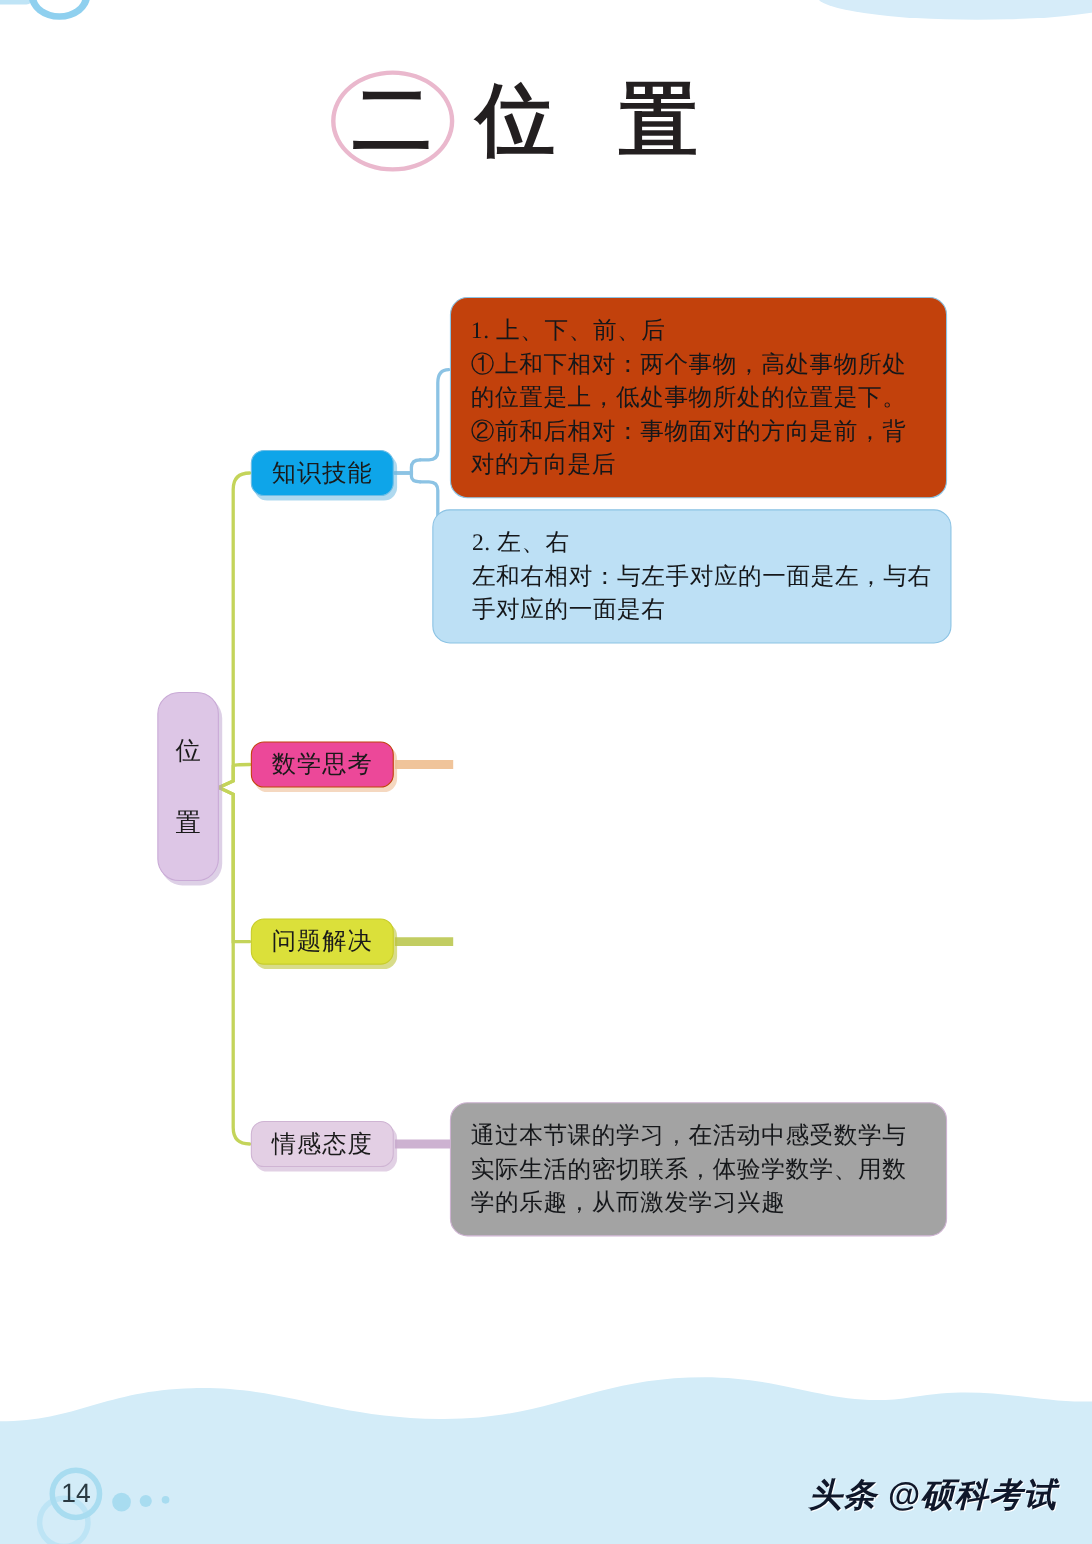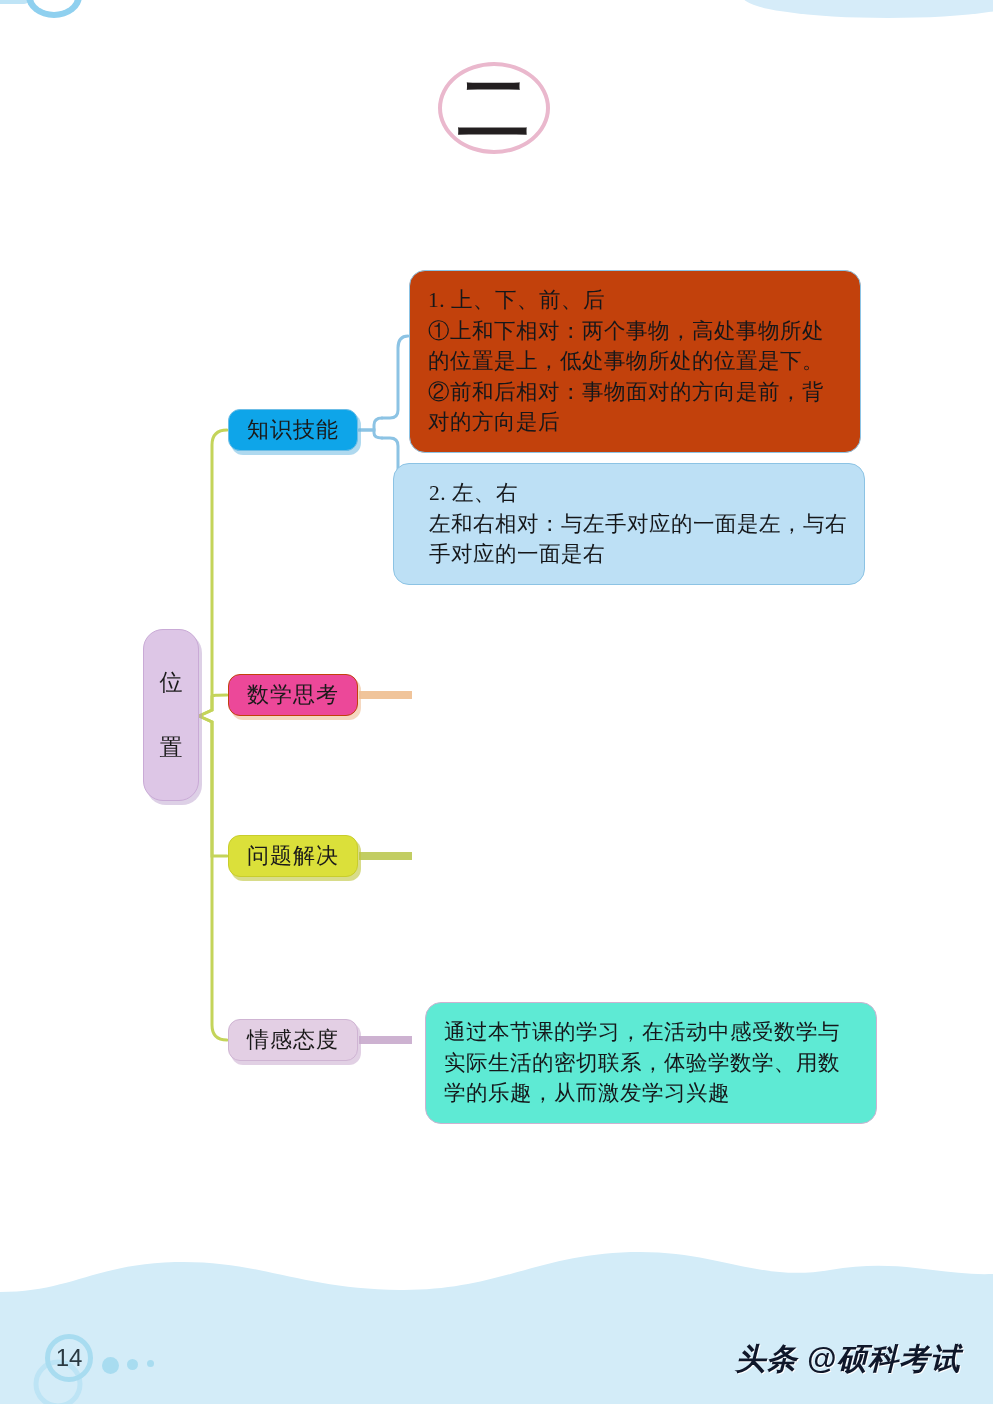--- a/index.html
+++ b/index.html
@@ -164,21 +164,21 @@
   }
   .cb-1 { left: 409px; top: 30px;  width: 452px; min-height: 158px;
           background: #c2410c; border: 1px solid #8cc3e4; }
   .cb-2 { left: 393px; top: 223px; width: 472px; min-height: 105px;
           background: #bde0f5; border: 1px solid #8cc3e4; padding-left: 35px; }
   .cb-3 { left: 409px; top: 406px; width: 452px; min-height: 78px;
           background: #fbe4d0; border: 1px solid #edc8a9; }
   .cb-4 { left: 409px; top: 568px; width: 452px; min-height: 104px;
           background: #dde58f; border: 1px solid #c2cd62; }
   .cb-5 { left: 409px; top: 762px; width: 452px; min-height: 104px;
-          background: #5eead4; border: 1px solid #cdb2d1; margin-left: 16px; }
+          background: #a3a3a3; border: 1px solid #cdb2d1; }
 
   
   .footer-wave {
     position: absolute;
     left: 0; bottom: 0;
     width: 993px; height: 160px;
     z-index: 2;
   }
   .page-num-circle {
     position: absolute;
@@ -221,20 +221,21 @@
 
   <div class="deco-top-left-bar"></div>
   <div class="deco-top-left"></div>
   <div class="deco-top-left-inner"></div>
   <div class="deco-top-right"></div>
 
   <div class="title-row">
     <div class="title-circle">
       <span class="title-num">二</span>
     </div>
+    <span class="title-text">位置</span>
   </div>
 
   <div id="map">
 
     <svg width="993" height="900">
 
       <path d="M 199,476 L 212,470 L 212,205 Q 212,190 227,190" fill="none" stroke="#c4d45a" stroke-width="3" stroke-linecap="round"></path>
       <path d="M 199,476 L 212,470 L 212,456 Q 212,455 227,455" fill="none" stroke="#c4d45a" stroke-width="3" stroke-linecap="round"></path>
       <path d="M 199,476 L 212,482 L 212,616 Q 212,616 227,616" fill="none" stroke="#c4d45a" stroke-width="3" stroke-linecap="round"></path>
       <path d="M 199,476 L 212,482 L 212,785 Q 212,800 227,800" fill="none" stroke="#c4d45a" stroke-width="3" stroke-linecap="round"></path>

